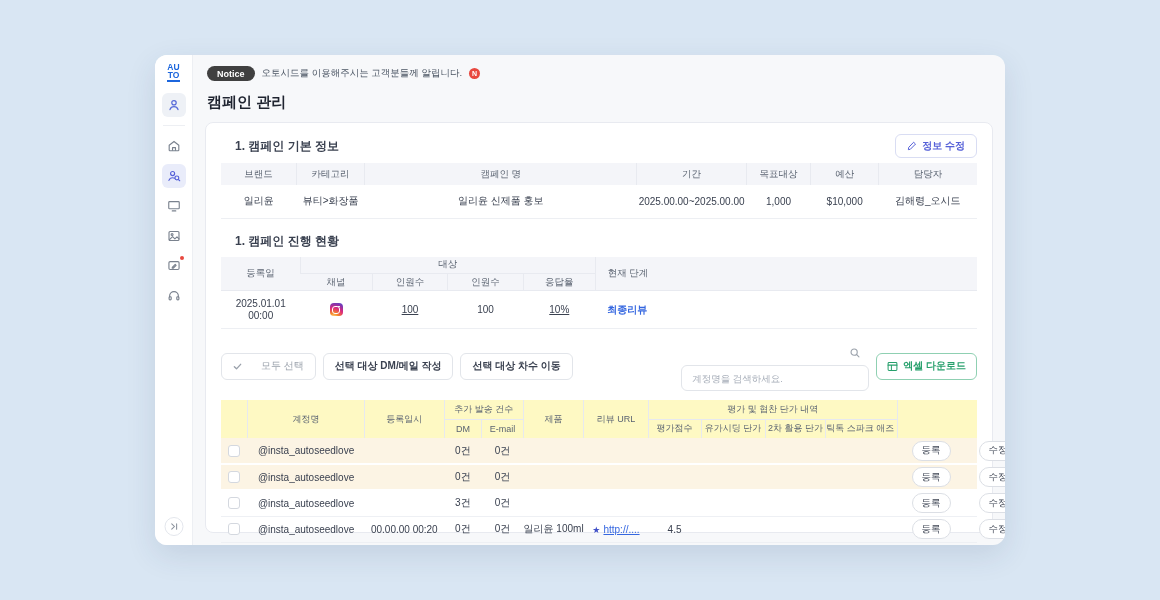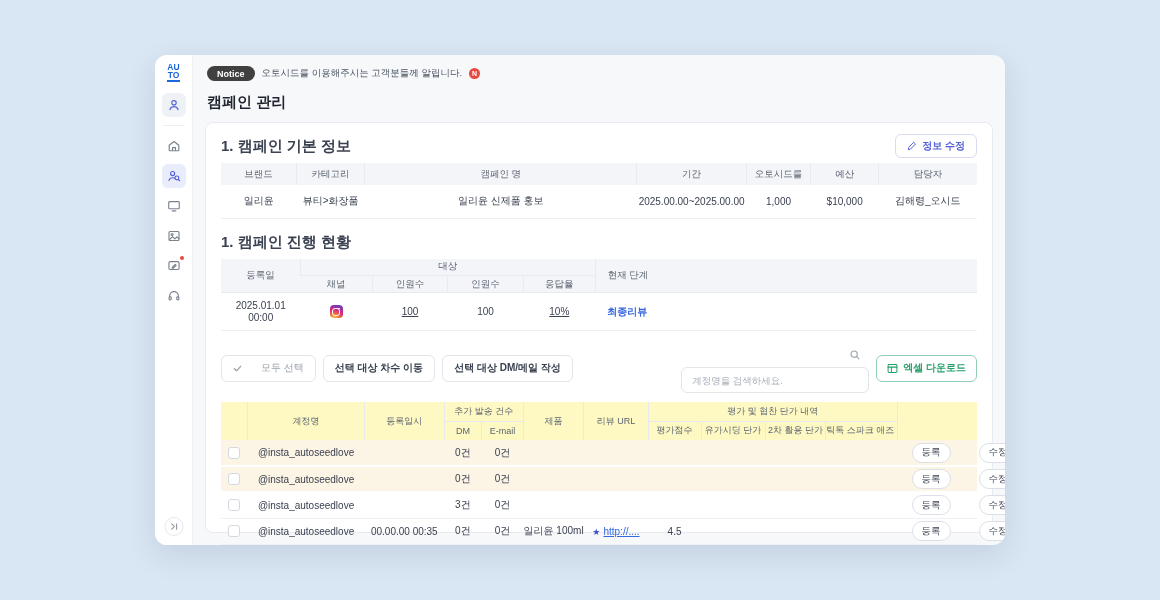--- a/index.html
+++ b/index.html
@@ -44,21 +44,21 @@
   .notice-bar { display:flex; align-items:center; gap:7px; padding:1px 2px; }
   .notice-pill { background:#404040; color:#fff; font-size:9px; font-weight:700; padding:2.5px 10px; border-radius:10px; }
   .notice-text { font-size:9.5px; color:#4b5563; }
   .n-badge { width:11px; height:11px; border-radius:50%; background:#e8483f; color:#fff; font-size:7px; font-weight:800; display:flex; align-items:center; justify-content:center; }
   .page-title { font-size:15px; font-weight:700; color:#1f2430; margin:11px 2px 10px; }
   .card {
     background:#fff; border:1px solid #e8eaf0; border-radius:8px;
     padding:12px 15px 12px; flex:1; display:flex; flex-direction:column; min-height:0;
   }
   .sec-row { display:flex; align-items:center; justify-content:space-between; height:22px; }
-  .sec-title { font-size:15px; font-weight:700; color:#3a4150; }
+  .sec-title { font-size:12px; font-weight:700; color:#3a4150;margin-left:14px; }
   .edit-btn {
     display:inline-flex; gap:5px; align-items:center; font-size:10px; font-weight:600;
     color:#5560d8; border:1px solid #d9ddf3; background:#fff; border-radius:6px;
     padding:4px 11px; cursor:pointer; font-family:inherit;
   }
   table { border-collapse:collapse; width:100%; table-layout:fixed; }
   
   .t1 { margin-top:6px; }
   .t1 th { background:#f4f5f9; font-size:9.5px; color:#5b6472; font-weight:500; height:22px; border-left:1px solid #e8eaf0; }
   .t1 th:first-child { border-left:none; }
@@ -244,21 +244,21 @@
           <col style="width:8.5%">
             <col style="width:9%">
             <col style="width:13%">
         </colgroup>
         <thead>
           <tr>
             <th>브랜드</th>
             <th>카테고리</th>
             <th>캠페인 명</th>
             <th>기간</th>
-            <th>오토시드를</th>
+            <th>목표대상</th>
             <th>예산</th>
             <th>담당자</th>
           </tr>
         </thead>
         <tbody>
           <tr>
             <td>일리윤</td>
             <td>뷰티&gt;화장품</td>
             <td>일리윤 신제품 홍보</td>
             <td>2025.00.00~2025.00.00</td>
@@ -313,24 +313,24 @@
       <div class="toolbar">
         <button class="tb-btn muted">
           <span>
             <svg width="9" height="9" viewBox="0 0 10 10" fill="none" stroke="currentColor" stroke-width="1.5" stroke-linecap="round" stroke-linejoin="round">
                 <path d="m1.5 5.2 2.4 2.4 4.6-5"></path>
               </svg>
           </span>
           <span>모두 선택</span>
         </button>
         <button class="tb-btn">
-          <span>선택 대상 차수 이동</span>
+          <span>선택 대상 DM/메일 작성</span>
         </button>
         <button class="tb-btn">
-          <span>선택 대상 DM/메일 작성</span>
+          <span>선택 대상 차수 이동</span>
         </button>
         <div class="spacer"></div>
         <div class="search-wrap">
           <input type="text" placeholder="계정명을 검색하세요." style="">
           <span class="search-icon">
             <svg width="12" height="12" viewBox="0 0 14 14" fill="none" stroke="currentColor" stroke-width="1.3" stroke-linecap="round">
                 <circle cx="6" cy="6" r="3.6"></circle>
                 <path d="m9 9 2.6 2.6"></path>
               </svg>
           </span>
@@ -426,21 +426,21 @@
             <td></td>
             <td></td>
             <td></td>
             <td>
               <button class="pill-btn">등록</button><button class="pill-btn">수정</button>
             </td>
           </tr>
           <tr>
             <td><input type="checkbox" class="chk" style=""></td>
             <td>@insta_autoseedlove</td>
-            <td>00.00.00 00:35</td>
+            <td>00.00.00 00:20</td>
             <td>0건</td>
             <td>0건</td>
             <td>일리윤 100ml</td>
             <td>
               <span class="star">★</span><span class="url-link">http://....</span>
             </td>
             <td>4.5</td>
             <td></td>
             <td></td>
             <td></td>

